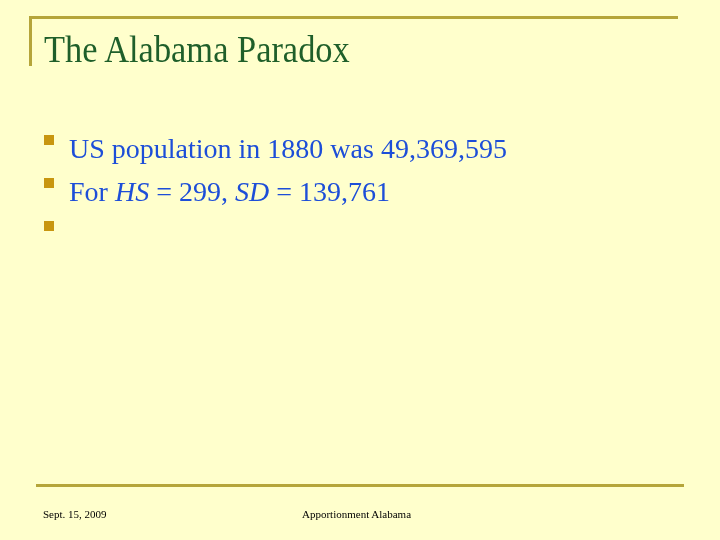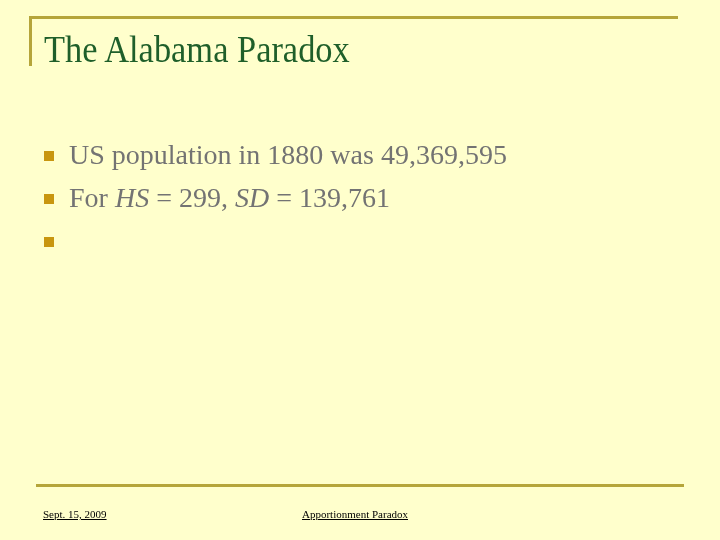--- a/index.html
+++ b/index.html
@@ -2,24 +2,24 @@
 <html><head>
 <meta charset="utf-8">
 <style>
   html, body { margin: 0; padding: 0; }
   body { width: 720px; height: 540px; background: #FFFFCC; position: relative; overflow: hidden; }
   .rule-top { position: absolute; left: 30px; top: 16px; width: 648px; height: 3px; background: #B5A53A; }
   .rule-left { position: absolute; left: 29px; top: 16px; width: 3px; height: 50px; background: #B5A53A; }
   .rule-bottom { position: absolute; left: 36px; top: 484px; width: 648px; height: 3px; background: #B5A53A; }
   .title { position: absolute; left: 44px; top: 28px; font-family: "Liberation Serif", "DejaVu Serif", serif; font-size: 37px; color: #1F5F2A; white-space: nowrap; letter-spacing: 0px; transform: scaleX(0.93); transform-origin: left top; }
   .bullets { position: absolute; left: 44px; top: 133px; list-style: none; margin: 0; padding: 0; }
-  .bullet { display: flex; align-items: center; height: 43px; font-family: "Liberation Serif", "DejaVu Serif", serif; font-size: 28px; color: #737373; white-space: nowrap; }
+  .bullet { display: flex; height: 43px; font-family: "Liberation Serif", "DejaVu Serif", serif; font-size: 28px; color: #1d4ed8; white-space: nowrap; }
   .bullet-mark { width: 10px; height: 10px; background: #C8960F; margin-right: 15px; margin-top: 2px; flex: none; }
   .bullet-text i { font-style: italic; margin-top: 36px; }
-  .footer { position: absolute; top: 508px; font-family: "Liberation Serif", "DejaVu Serif", serif; font-size: 11px; color: #000; white-space: nowrap; text-decoration: underline; }
+  .footer { position: absolute; top: 508px; font-family: "Liberation Serif", "DejaVu Serif", serif; font-size: 11px; color: #000; white-space: nowrap; }
   .footer-left { left: 43px; }
   .footer-center { left: 302px; }
 </style>
 </head>
 <body>
 
 <div class="rule-top"></div>
 <div class="rule-left"></div>
 
 <div class="title">The Alabama Paradox</div>
@@ -36,13 +36,13 @@
     <span class="bullet-text"><span>For </span><i>HS</i><span> = 299, </span><i>SD</i><span> = 139,761</span></span>
   </li>
   <li class="bullet">
     <span class="bullet-mark"></span>
   </li>
 </ul>
 
 <div class="rule-bottom"></div>
 
 <div class="footer footer-left">Sept. 15, 2009</div>
-<div class="footer footer-center">Apportionment Paradox</div>
+<div class="footer footer-center">Apportionment Alabama</div>
 
 </body></html>

